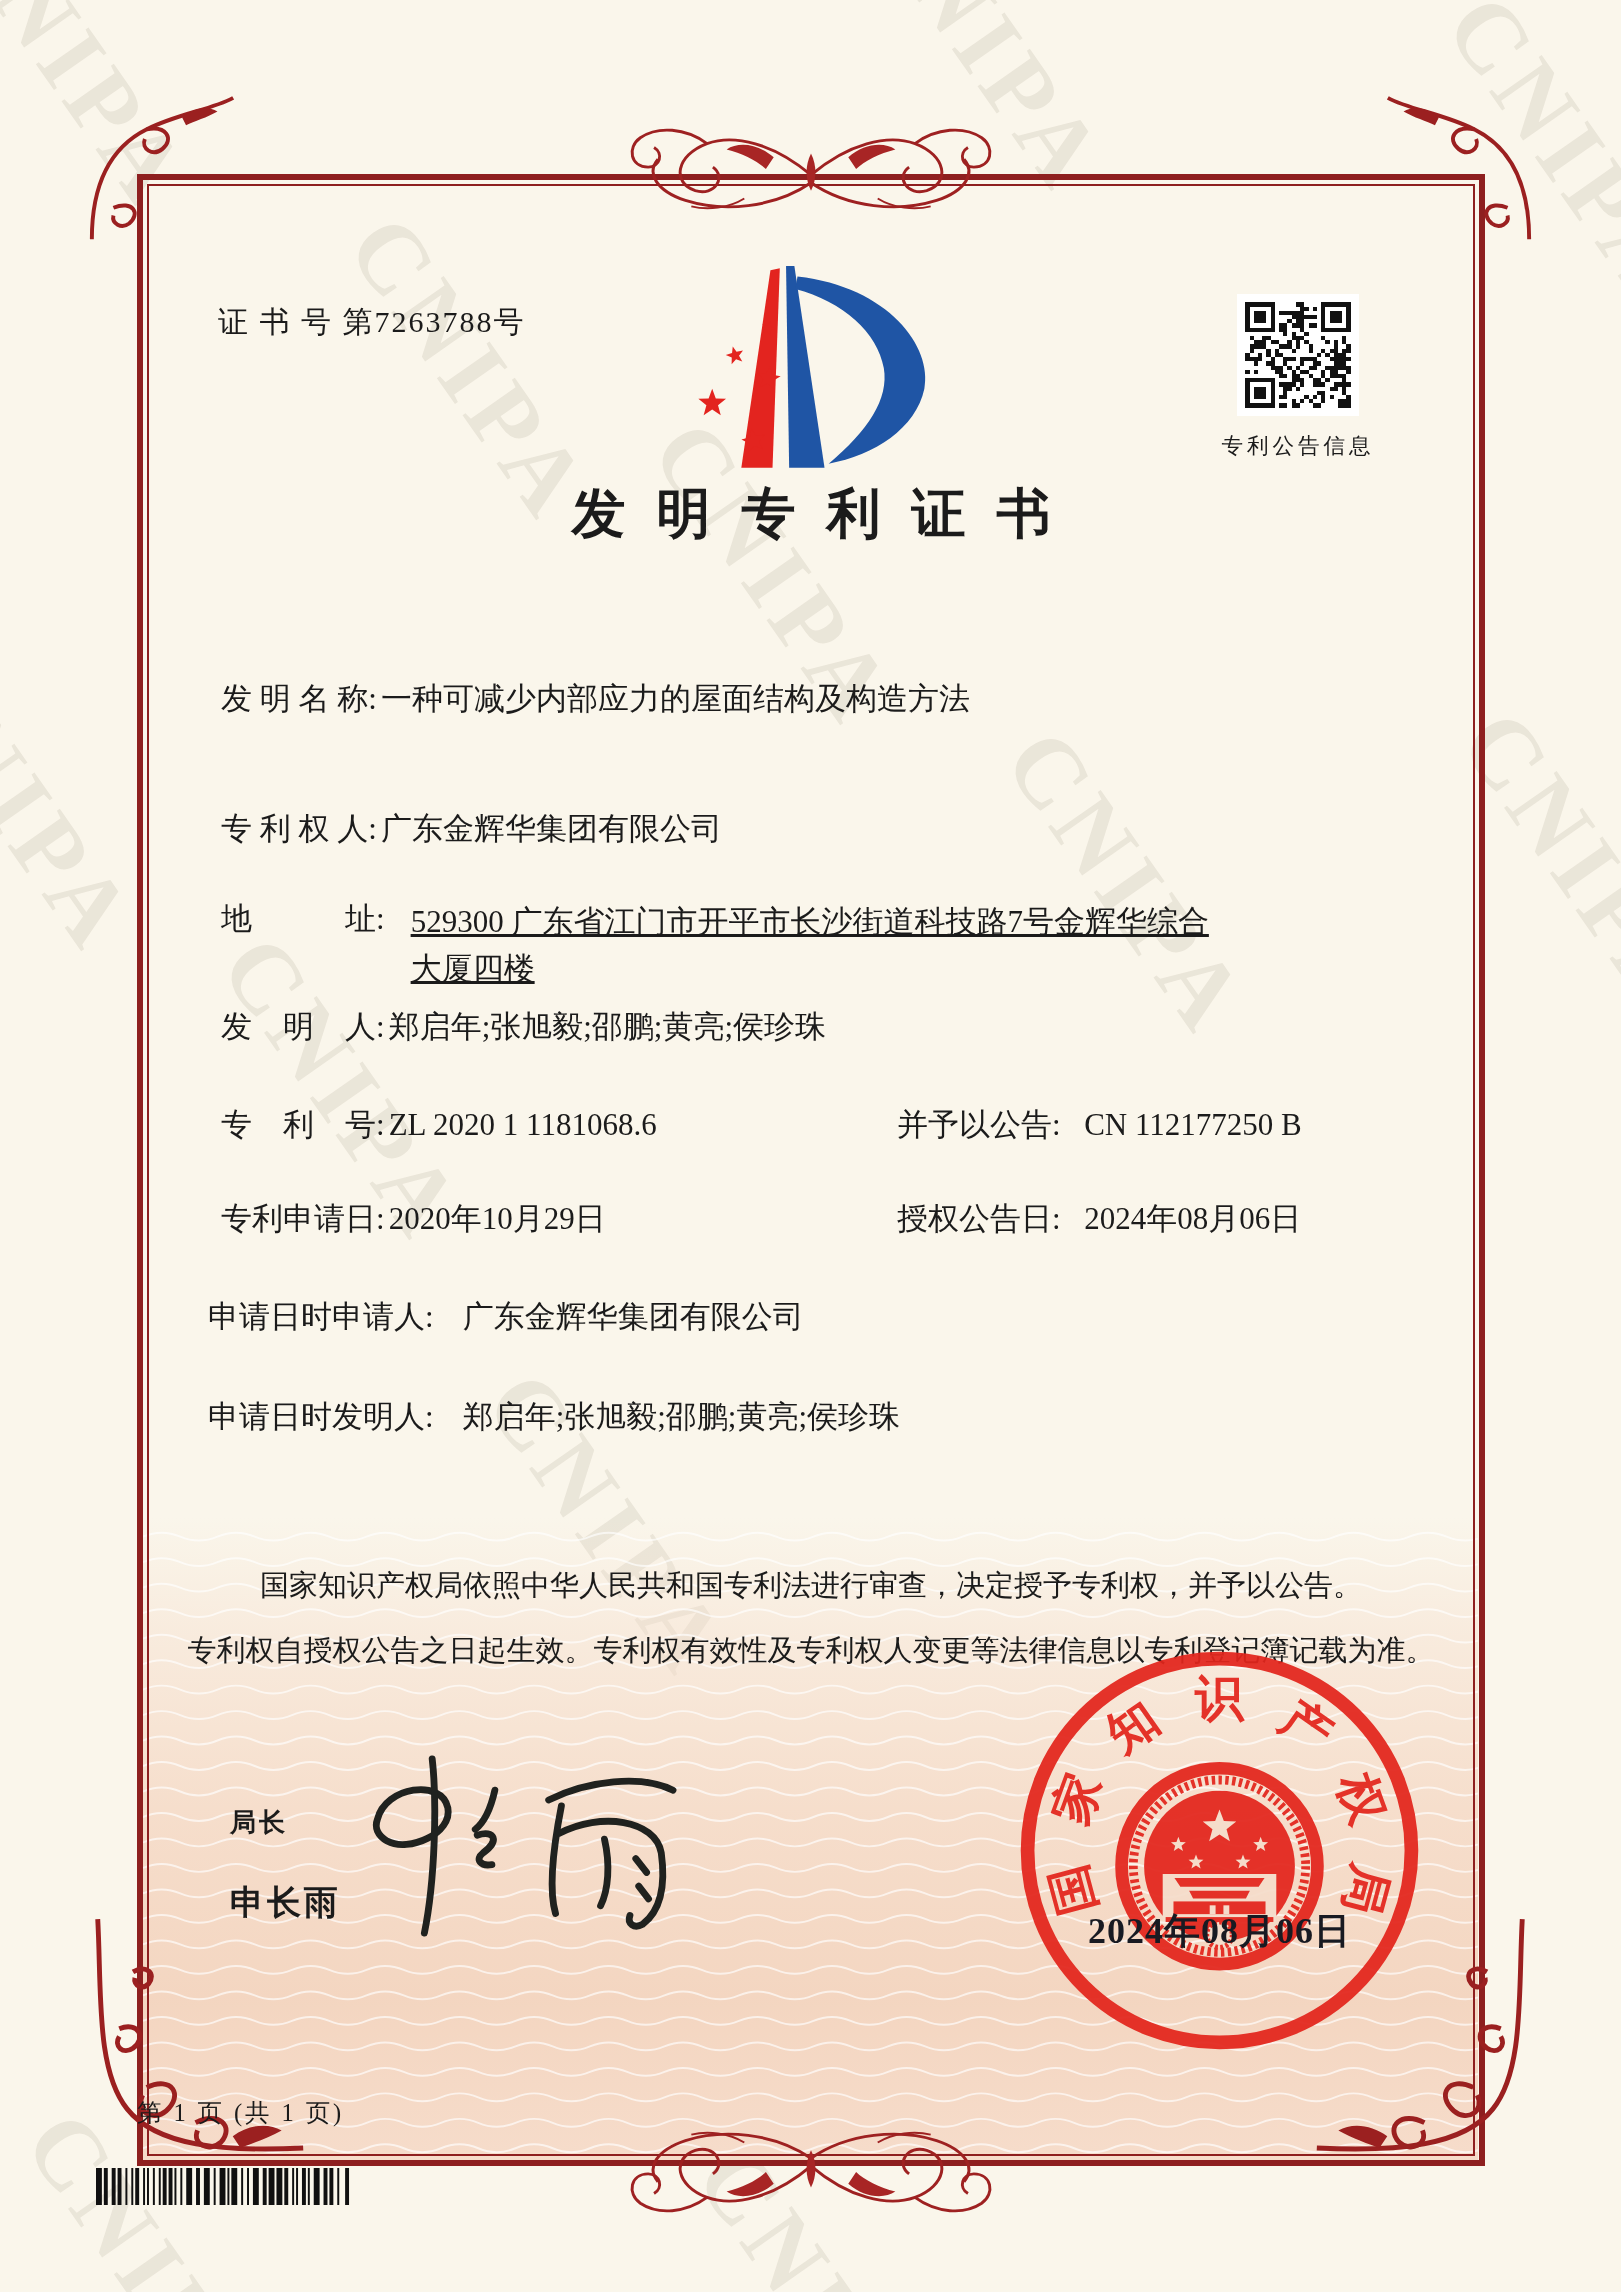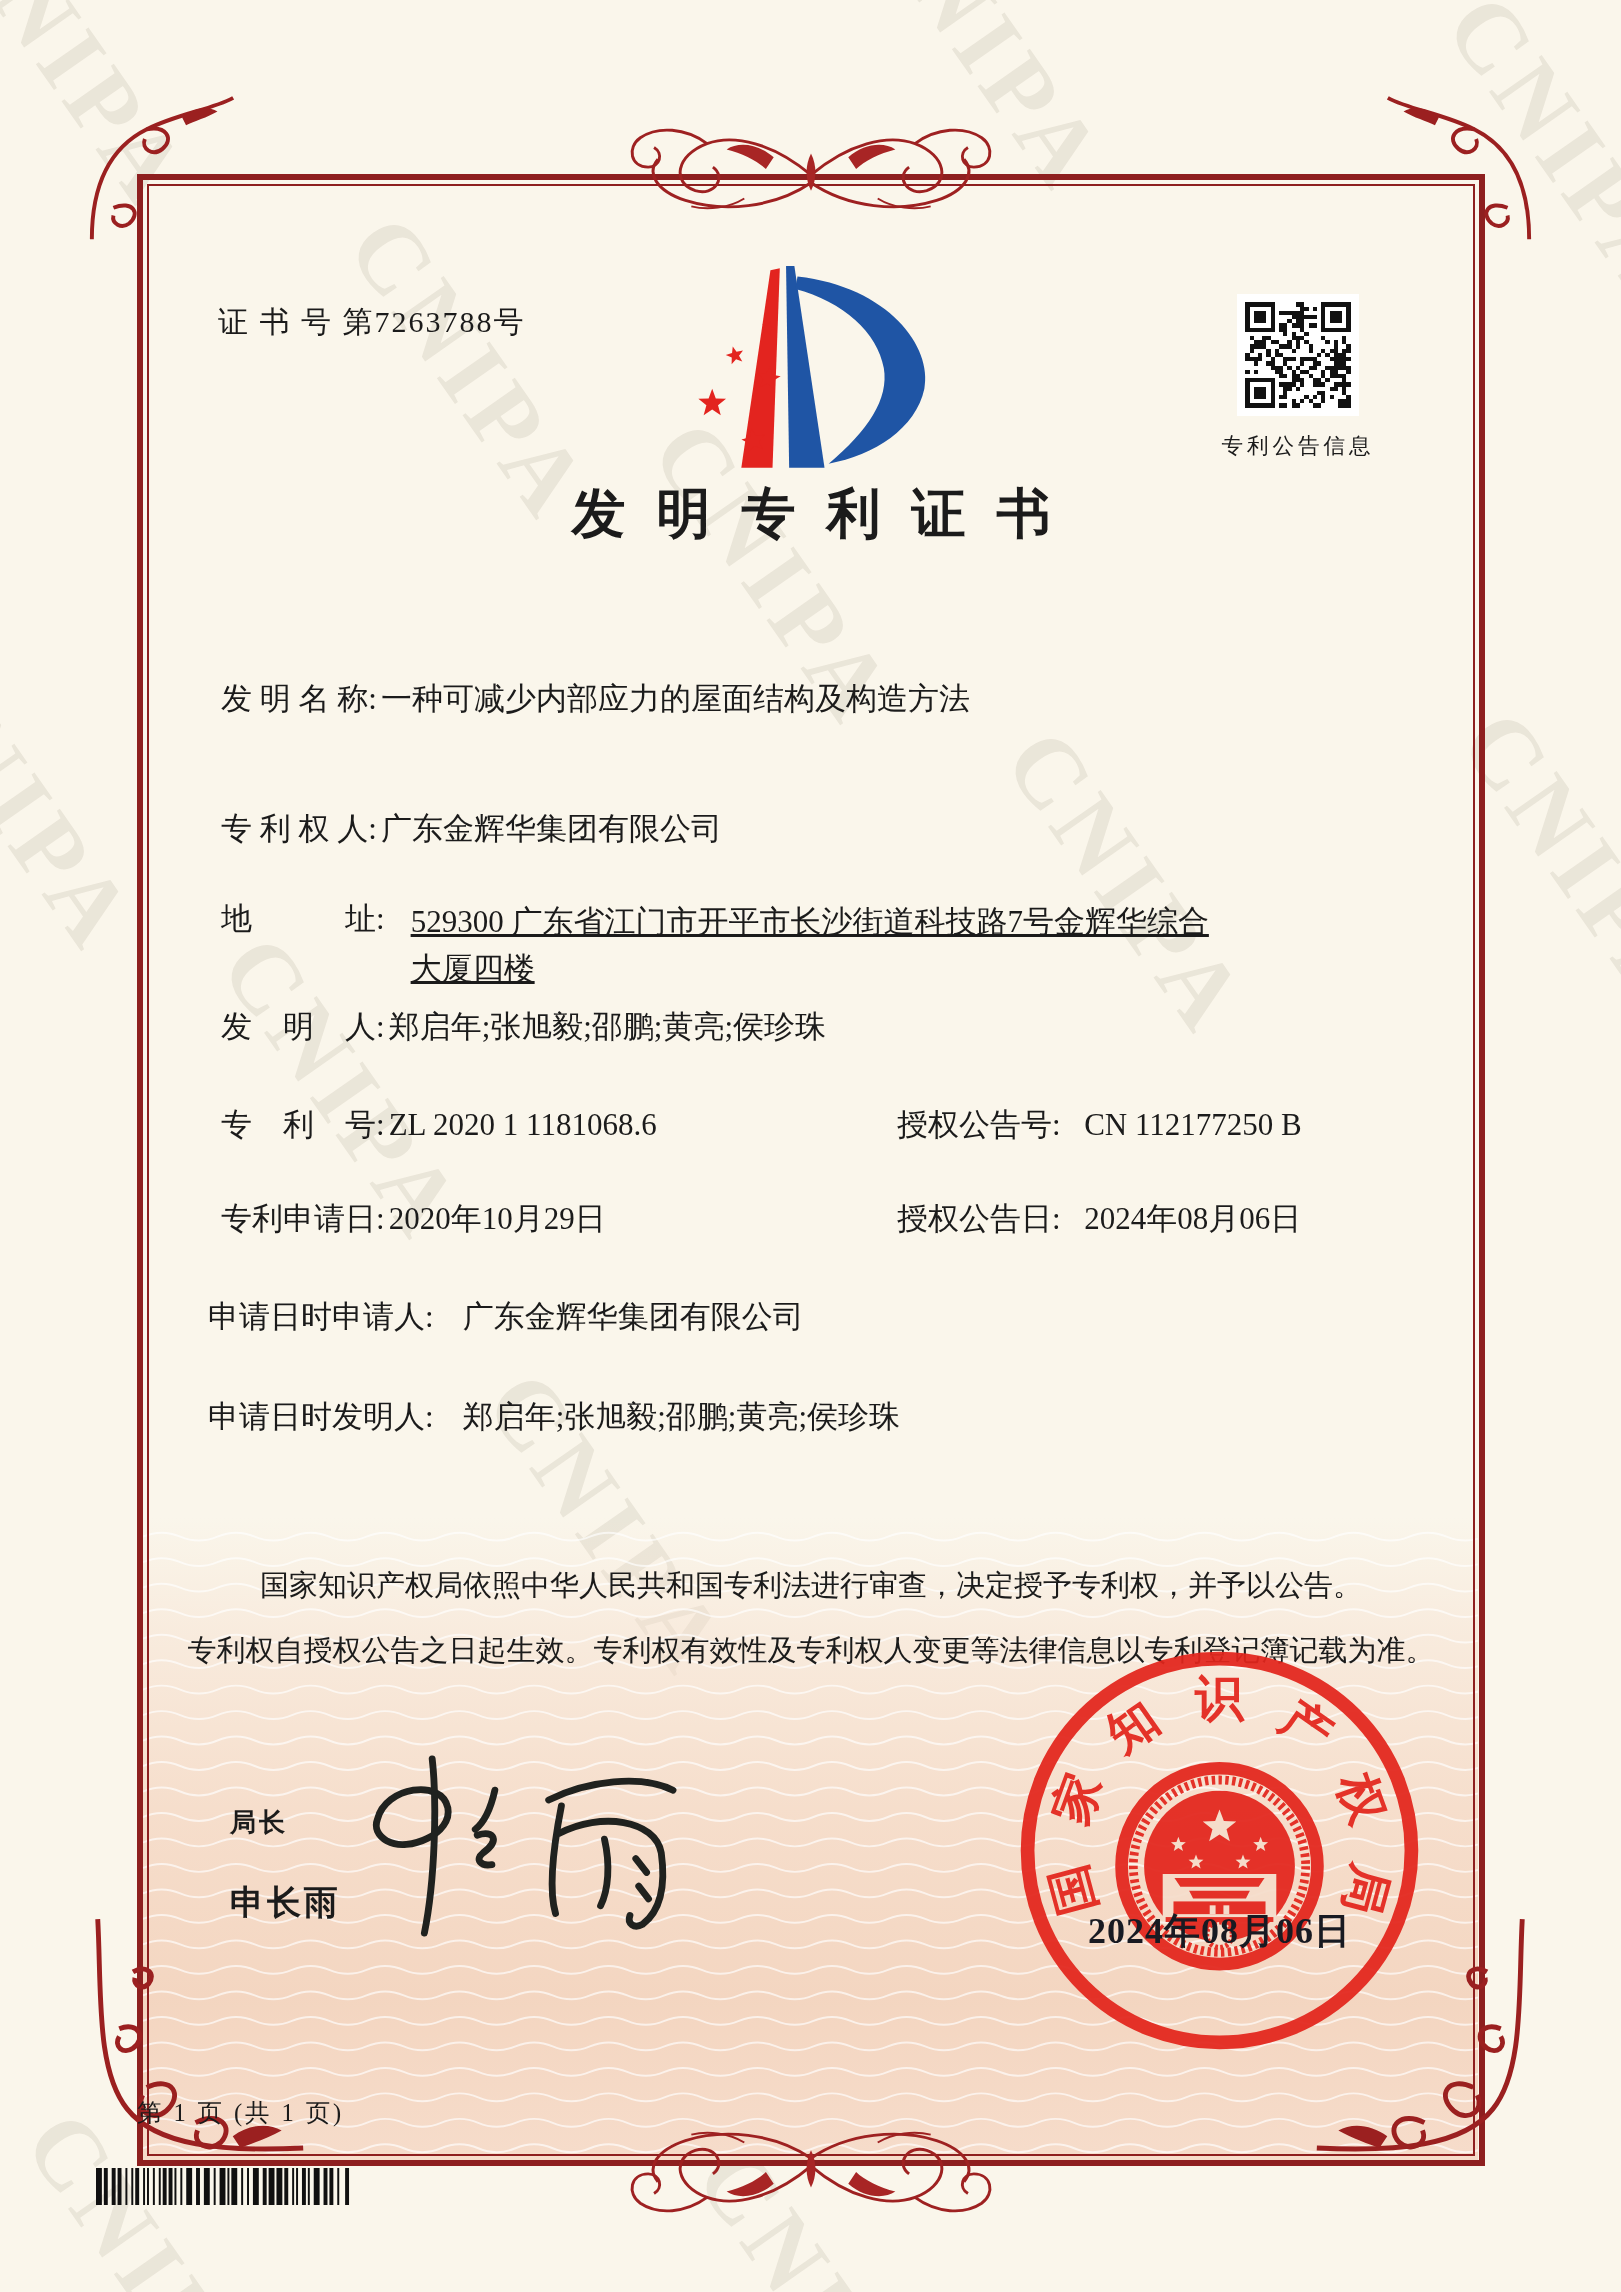--- a/index.html
+++ b/index.html
@@ -404,21 +404,21 @@
   <div class="row" style="top:898px">
     <span class="lbl" style="vertical-align:top">地　　　址:</span><span class="addr-val"><span>529300 广东省江门市开平市长沙街道科技路7号金辉华综合</span><br><span>大厦四楼</span></span>
   </div>
 
   <div class="row" style="top:1006px">
     <span class="lbl">发　明　人:</span><span class="val">郑启年;张旭毅;邵鹏;黄亮;侯珍珠</span>
   </div>
 
   <div class="row" style="top:1104px">
     <span class="lbl">专　利　号:</span><span class="val">ZL 2020 1 1181068.6</span>
-    <span class="rcol"><span class="lbl">授权公告号:</span><span class="val">CN 112177250 B</span></span>
+    <span class="rcol"><span class="lbl">并予以公告:</span><span class="val">CN 112177250 B</span></span>
   </div>
 
   <div class="row" style="top:1198px">
     <span class="lbl">专利申请日:</span><span class="val">2020年10月29日</span>
     <span class="rcol"><span class="lbl">授权公告日:</span><span class="val">2024年08月06日</span></span>
   </div>
 
   <div class="row row-wide" style="top:1296px">
     <span class="lbl">申请日时申请人:</span><span class="val">广东金辉华集团有限公司</span>
   </div>

